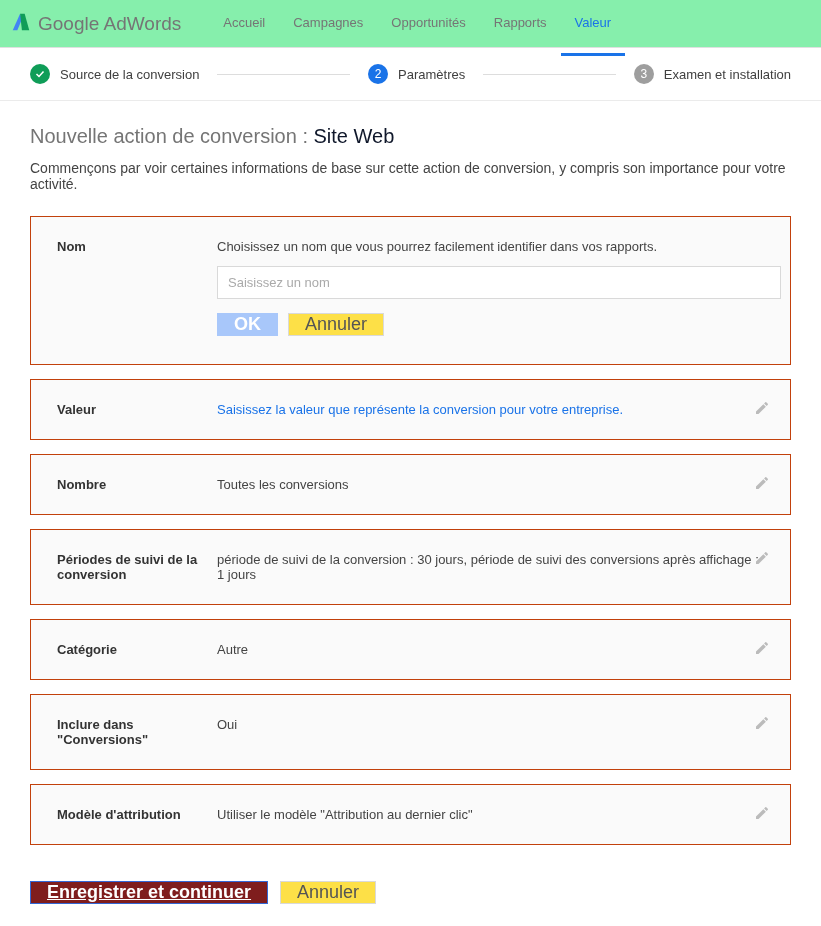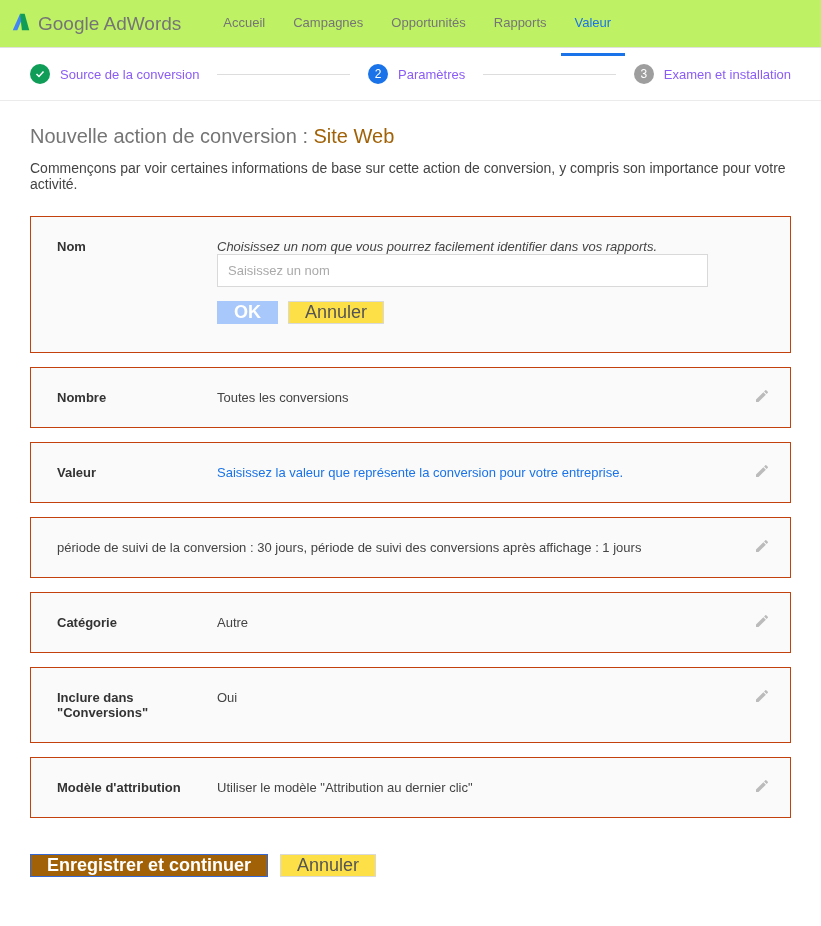--- a/index.html
+++ b/index.html
@@ -1,53 +1,53 @@
 <!DOCTYPE html>
 <html><head>
 <meta charset="utf-8">
 <style>
 * { box-sizing: border-box; margin: 0; padding: 0; }
 body { font-family: Arial, "Helvetica Neue", Helvetica, sans-serif; font-size: 13px; color: #444; background: #fff; width: 821px; }
-.topbar { display: flex; align-items: center; height: 48px; border-bottom: 1px solid #e0e0e0; padding: 0 10px; background: #bef264; }
+.topbar { display: flex; align-items: center; height: 48px; border-bottom: 1px solid #e0e0e0; padding: 0 10px; background: #86efac; }
 .logo { display: flex; align-items: center; margin-right: 28px; }
 .logo svg { width: 22px; height: 22px; margin-right: 6px; }
 .logo-text { font-size: 19px; color: #757575; font-weight: 400; }
 .logo-text .g { color: #757575; }
 .topnav { display: flex; height: 64px; }
 .topnav-item { display: flex; align-items: center; padding: 0 14px; color: #757575; font-size: 13px; cursor: pointer; border-bottom: 3px solid transparent; }
 .topnav-item.active { color: #1a73e8; border-bottom-color: #1a73e8; }
 .stepper { display: flex; align-items: center; padding: 16px 30px; border-bottom: 1px solid #ebebeb; }
 .step { display: flex; align-items: center; }
 .step-icon { width: 20px; height: 20px; border-radius: 50%; display: flex; align-items: center; justify-content: center; font-size: 12px; color: #fff; margin-right: 10px; }
 .step-done { background: #0f9d58; }
 .step-current { background: #1a73e8; }
 .step-pending { background: #9e9e9e; }
-.step-label { font-size: 13px; color: #8b5cf6; }
+.step-label { font-size: 13px; color: #404040; }
 .step-line { flex: 1; height: 1px; background: #ddd; margin: 0 18px; }
 .content { padding: 24px 30px 40px; }
 .page-title { font-size: 20px; font-weight: 400; color: #757575; margin-bottom: 12px; }
-.page-title .sub { color: #a16207; }
+.page-title .sub { color: #0f172a; }
 .page-desc { font-size: 14px; color: #444; margin-bottom: 24px; }
 .cards { display: flex; flex-direction: column; gap: 14px; }
 .card { border: 1px solid #c2410c; background: #fafafa; padding: 22px 26px; display: flex; position: relative; }
 .card.expanded { padding-bottom: 28px; }
 .card-label { width: 160px; flex-shrink: 0; font-weight: bold; color: #333; font-size: 13px; }
 .card-body { flex: 1; color: #444; font-size: 13px; }
-.card-help { margin-bottom: 0; font-style: italic; }
-.name-input { width: 491px; padding: 8px 10px; border: 1px solid #d9d9d9; font-size: 13px; color: #444; background: #fff; }
+.card-help { margin-bottom: 12px; }
+.name-input { width: 564px; padding: 8px 10px; border: 1px solid #d9d9d9; font-size: 13px; color: #444; background: #fff; }
 .name-input::placeholder { color: #aaa; }
 .btn-row { margin-top: 14px; display: flex; gap: 10px; }
 .btn { padding: 0 16px; font-size: 18px; border: 1px solid transparent; cursor: pointer; font-weight: bold; }
 .btn-primary-light { background: #a8c7fa; color: #fff; border-color: #a8c7fa; }
 .btn-secondary { background: #fde047; border: 1px solid #d9d9d9; color: #555; font-weight: normal; }
 .link { color: #1a73e8; cursor: pointer; }
 .edit-icon { position: absolute; right: 20px; top: 20px; color: #bbb; cursor: pointer; }
 .edit-icon svg { width: 16px; height: 16px; fill: #bbb; }
 .footer-btns { margin-top: 36px; display: flex; gap: 12px; }
-.btn-primary { background: #a16207; color: #fff; border: 1px solid #3367d6; }
+.btn-primary { background: #7f1d1d; color: #fff; border: 1px solid #3367d6; text-decoration: underline; }
 </style>
 </head>
 <body>
 
 <div class="topbar">
   <div class="logo">
     <span>
       <svg viewBox="0 0 24 24">
           <path d="M11 3 L3 21 L8 21 L13 9 Z" fill="#4285f4"></path>
           <path d="M11 3 L16 3 L21 21 L13 21 Z" fill="#0f9d58"></path>
@@ -99,36 +99,37 @@
         <div class="card-help">Choisissez un nom que vous pourrez facilement identifier dans vos rapports.</div>
         <input type="text" class="name-input" placeholder="Saisissez un nom" style="">
         <div class="btn-row">
           <button class="btn btn-primary-light">OK</button>
           <button class="btn btn-secondary">Annuler</button>
         </div>
       </div>
     </div>
 
     <div class="card">
+      <div class="card-label">Valeur</div>
+      <div class="card-body link">Saisissez la valeur que représente la conversion pour votre entreprise.</div>
+      <span class="edit-icon"><svg viewBox="0 0 24 24">
+            <path d="M3 17.25V21h3.75L17.81 9.94l-3.75-3.75L3 17.25zM20.71 7.04a1 1 0 0 0 0-1.41l-2.34-2.34a1 1 0 0 0-1.41 0l-1.83 1.83 3.75 3.75 1.83-1.83z"></path>
+          </svg></span>
+    </div>
+
+    <div class="card">
       <div class="card-label">Nombre</div>
       <div class="card-body">Toutes les conversions</div>
       <span class="edit-icon"><svg viewBox="0 0 24 24">
             <path d="M3 17.25V21h3.75L17.81 9.94l-3.75-3.75L3 17.25zM20.71 7.04a1 1 0 0 0 0-1.41l-2.34-2.34a1 1 0 0 0-1.41 0l-1.83 1.83 3.75 3.75 1.83-1.83z"></path>
           </svg></span>
     </div>
 
     <div class="card">
-      <div class="card-label">Valeur</div>
-      <div class="card-body link">Saisissez la valeur que représente la conversion pour votre entreprise.</div>
-      <span class="edit-icon"><svg viewBox="0 0 24 24">
-            <path d="M3 17.25V21h3.75L17.81 9.94l-3.75-3.75L3 17.25zM20.71 7.04a1 1 0 0 0 0-1.41l-2.34-2.34a1 1 0 0 0-1.41 0l-1.83 1.83 3.75 3.75 1.83-1.83z"></path>
-          </svg></span>
-    </div>
-
-    <div class="card">
+      <div class="card-label">Périodes de suivi de la conversion</div>
       <div class="card-body">période de suivi de la conversion : 30 jours, période de suivi des conversions après affichage : 1 jours</div>
       <span class="edit-icon"><svg viewBox="0 0 24 24">
             <path d="M3 17.25V21h3.75L17.81 9.94l-3.75-3.75L3 17.25zM20.71 7.04a1 1 0 0 0 0-1.41l-2.34-2.34a1 1 0 0 0-1.41 0l-1.83 1.83 3.75 3.75 1.83-1.83z"></path>
           </svg></span>
     </div>
 
     <div class="card">
       <div class="card-label">Catégorie</div>
       <div class="card-body">Autre</div>
       <span class="edit-icon"><svg viewBox="0 0 24 24">

